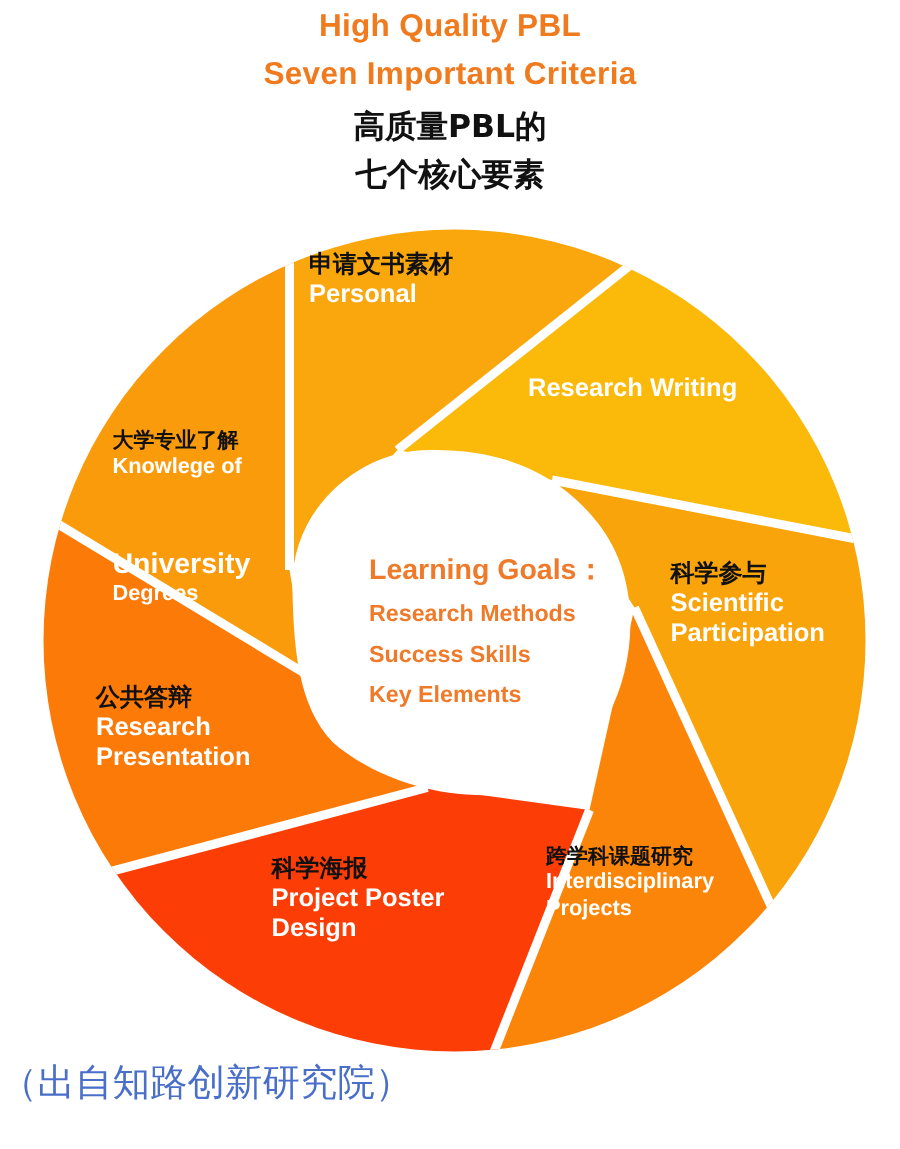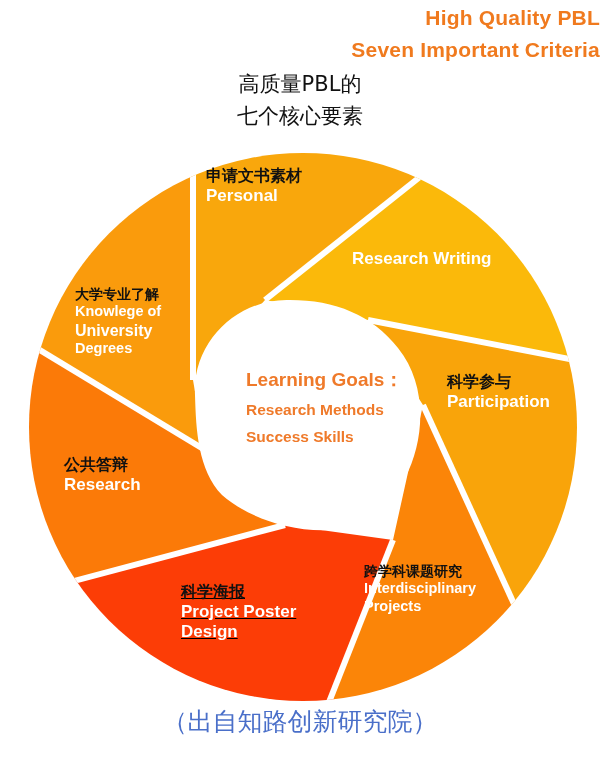--- a/index.html
+++ b/index.html
@@ -1,29 +1,29 @@
 <!DOCTYPE html>
 <html><head>
 <meta charset="utf-8">
 <style>
   html, body { margin:0; padding:0; background:#ffffff; }
   body { width:600px; height:766px; position:relative; overflow:hidden;
          font-family:"Liberation Sans", "DejaVu Sans", sans-serif; }
-  .title-en { position:absolute; left:0; width:600px; text-align:right;
+  .title-en { position:absolute; left:0; width:600px; text-align:center;
               color:#f07a1e; font-weight:bold; font-size:21px; letter-spacing:0.2px; }
   .title-zh { position:absolute; left:0; width:600px; text-align:center;
-              color:#111; font-weight:normal; font-size:21px; font-family:"DejaVu Sans", sans-serif; }
+              color:#111; font-weight:bold; font-size:21px; font-family:"DejaVu Sans", sans-serif; }
   svg.wheel { position:absolute; left:0; top:0; }
   .lbl { position:absolute; font-weight:bold; line-height:1.22; }
   .lbl .zh { color:#111; font-size:16px; font-family:"DejaVu Sans", sans-serif; display:block; }
   .lbl .en { color:#ffffff; font-size:17px; display:block; }
   .center { position:absolute; left:222px; top:367px; color:#ef7a2a; font-weight:bold;margin-left:24px; }
   .center .goal-title { font-size:19px; display:block; margin-bottom:3px; }
   .center .goal-item { font-size:15.5px; display:block; line-height:27px; }
-  .source { position:absolute; left:0; width:600px; top:705px; text-align:center;
+  .source { position:absolute; left:0; width:600px; top:705px; 
             color:#4a6fc9; font-size:25px; font-family:"DejaVu Sans", sans-serif; }
 </style>
 </head>
 <body>
 
 <div class="title-en" style="top:6px;">High Quality PBL</div>
 <div class="title-en" style="top:38px;">Seven Important Criteria</div>
 <div class="title-zh" style="top:70px;">高质量PBL的</div>
 <div class="title-zh" style="top:102px;">七个核心要素</div>
 
@@ -73,46 +73,49 @@
   <span class="zh">申请文书素材</span>
   <span class="en">Personal</span>
 </div>
 
 <div class="lbl" style="left:352px; top:249px;">
   <span class="en">Research Writing</span>
 </div>
 
 <div class="lbl" style="left:447px; top:372px;">
   <span class="zh">科学参与</span>
+  <span class="en">Scientific</span>
   <span class="en">Participation</span>
 </div>
 
 <div class="lbl" style="left:364px; top:563px;">
   <span class="zh" style="font-size:14px;">跨学科课题研究</span>
   <span class="en" style="font-size:14.5px;">Interdisciplinary</span>
   <span class="en" style="font-size:14.5px;">Projects</span>
 </div>
 
-<div class="lbl" style="left:181px; top:582px;text-decoration:underline;">
+<div class="lbl" style="left:181px; top:569px;">
   <span class="zh">科学海报</span>
   <span class="en">Project Poster</span>
   <span class="en">Design</span>
 </div>
 
 <div class="lbl" style="left:64px; top:455px;">
   <span class="zh">公共答辩</span>
   <span class="en">Research</span>
+  <span class="en">Presentation</span>
 </div>
 
 <div class="lbl" style="left:75px; top:286px;">
   <span class="zh" style="font-size:14px;">大学专业了解</span>
   <span class="en" style="font-size:14.5px;">Knowlege of</span>
-  <span class="en" style="font-size:16px;">University</span>
+  <span class="en" style="font-size:19px;margin-top:44px;">University</span>
   <span class="en" style="font-size:14.5px;">Degrees</span>
 </div>
 
 <div class="center">
   <span class="goal-title">Learning Goals：</span>
   <span class="goal-item">Research Methods</span>
   <span class="goal-item">Success Skills</span>
+  <span class="goal-item">Key Elements</span>
 </div>
 
 <div class="source">（出自知路创新研究院）</div>
 
 </body></html>

